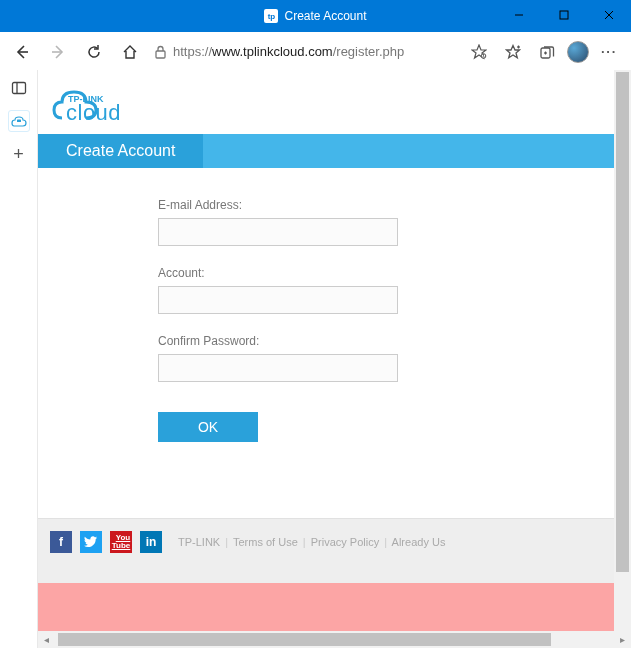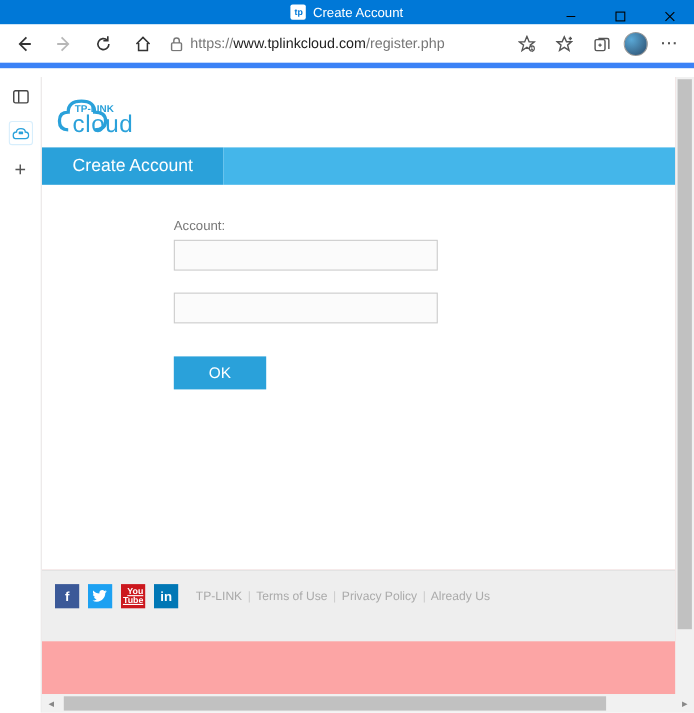--- a/index.html
+++ b/index.html
@@ -8,21 +8,21 @@
     font-size: 13px;
     color: #333;
     background: #fff;
     width: 631px;
     height: 648px;
     overflow: hidden;
     position: relative;
   }
   
   .titlebar {
-    height: 22px;
+    height: 32px;
     background: #0078d7;
     display: flex;
     align-items: center;
     justify-content: center;
     position: relative;
   }
   .titlebar .tab-title {
     color: #fff;
     font-size: 12px;
     display: flex;
@@ -50,21 +50,21 @@
     width: 45px;
     display: flex;
     align-items: center;
     justify-content: center;
     color: #000;
   }
   
   .toolbar {
     height: 40px;
     background: #fff;
-    border-bottom: 5px solid #3b82f6;
+    border-bottom: 1px solid #3b82f6;
     display: flex;
     align-items: center;
     padding: 0 8px;
     gap: 8px;
   }
   .toolbar .icon {
     width: 28px; height: 28px;
     display: flex;
     align-items: center;
     justify-content: center;
@@ -210,21 +210,21 @@
     border: 1px solid #ccc;
     background: #fbfbfb;
     padding: 0 6px;
     font-size: 13px;
   }
   .ok-btn {
     display: inline-block;
     background: #2aa1da;
     color: #fff;
     border: none;
-    width: 84px;
+    width: 100px;
     height: 30px;
     font-size: 14px;
     cursor: pointer;
     margin-top: 10px;
   }
   .activate-link {
     display: block;
     margin-top: 24px;
     color: #2aa1da;
     text-decoration: underline;
@@ -377,24 +377,29 @@
         </div>
       </div>
 
       <div class="banner">
         <div class="tab-active">Create Account</div>
         <div class="tab-rest"></div>
       </div>
 
       <div class="form-area">
         <div class="field">
+          <label>E-mail Address:</label>
+          <input type="text" value="" style="">
+        </div>
+        <div class="field">
           <label>Account:</label>
           <input type="password" value="" style="">
         </div>
         <div class="field">
+          <label>Confirm Password:</label>
           <input type="password" value="" style="">
         </div>
         <button class="ok-btn">OK</button>
       </div>
     </div>
 
     <div class="footer">
       <div class="social fb">f</div>
       <div class="social tw">
         <svg width="14" height="12" viewBox="0 0 14 12">

